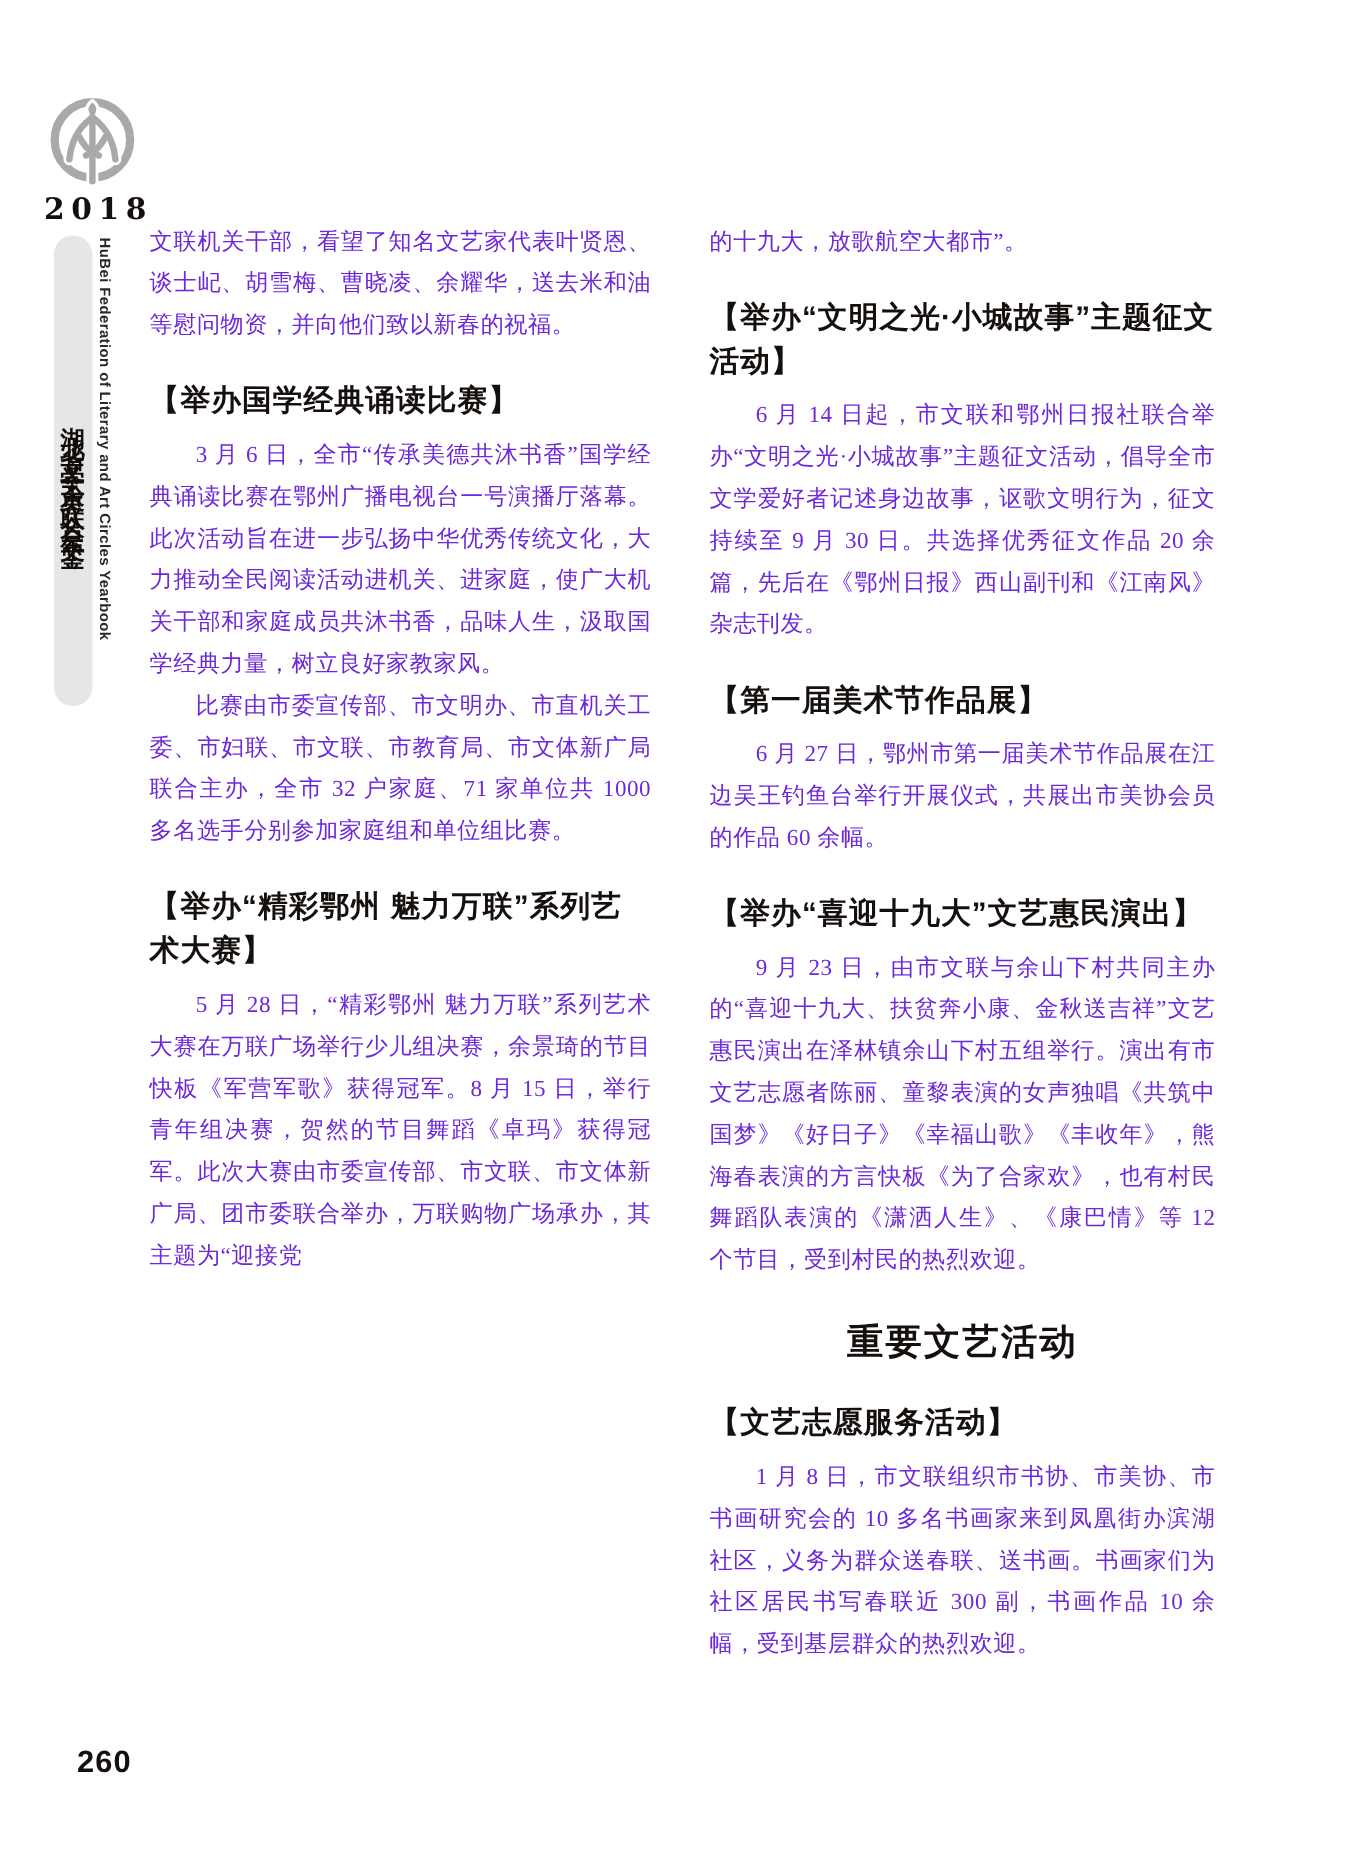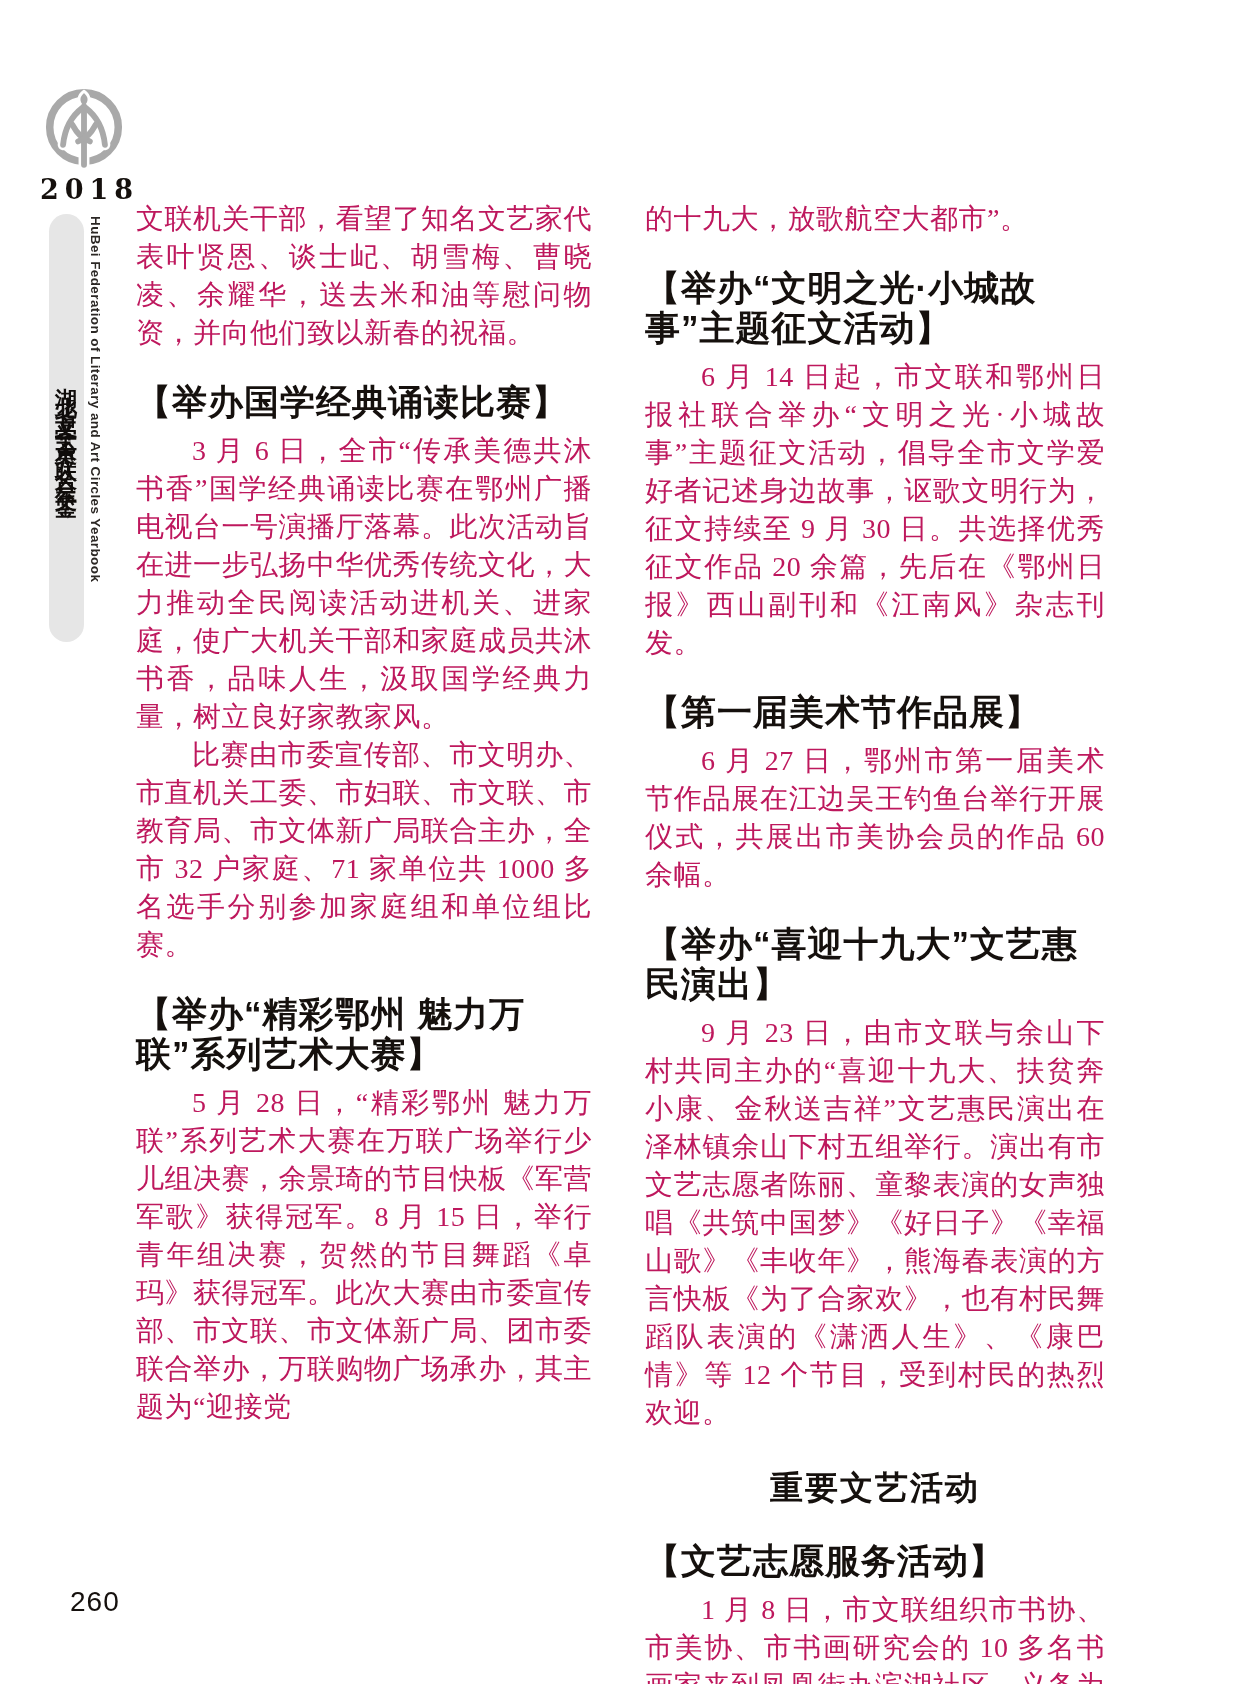--- a/index.html
+++ b/index.html
@@ -37,45 +37,45 @@
     font-size:13.5px; font-weight:bold; color:#2b2724;
     letter-spacing:0.4px; white-space:nowrap;
   }
 
   
   .col { position:absolute; top:200px; }
   .col-left  { left:136px; width:456px; }
   .col-right { left:645px; width:460px; }
 
   .body-para {
-    margin:0; font-size:28px; line-height:38px;
+    margin:0; font-size:21px; line-height:38px;
     text-align:justify; text-justify:inter-ideograph;
-    text-indent:2em; letter-spacing:0.5px; color:#be185d;
+    text-indent:2em; letter-spacing:0.5px; color:#6d28d9;
   }
   .body-para.continued { text-indent:0; }
 
   .entry-heading {
     margin:30px 0 10px 0;
     font-family:"Liberation Sans", sans-serif;
-    font-size:35px; line-height:40px; font-weight:bold;
+    font-size:27px; line-height:40px; font-weight:bold;
     color:#15100d; letter-spacing:1px;
   }
   .col > .entry-heading:first-child, .col > .body-para:first-child { margin-top:0; }
 
   .chapter-title {
     margin:34px 0 16px 0; text-align:center;
     font-family:"Liberation Sans", sans-serif;
     font-size:33px; font-weight:bold; color:#15100d; letter-spacing:2px;
   }
 
   
   .page-number {
     position:absolute; left:70px; top:1586px;
     font-family:"Liberation Sans", sans-serif;
-    font-size:28px; font-weight:normal; color:#15100d; letter-spacing:1px;
+    font-size:28px; font-weight:bold; color:#15100d; letter-spacing:1px;
   }
 </style>
 </head>
 <body>
 
 <div class="page">
 
   <div class="logo-block">
     <span>
       <svg width="92" height="84" viewBox="0 0 110 100" aria-hidden="true">

